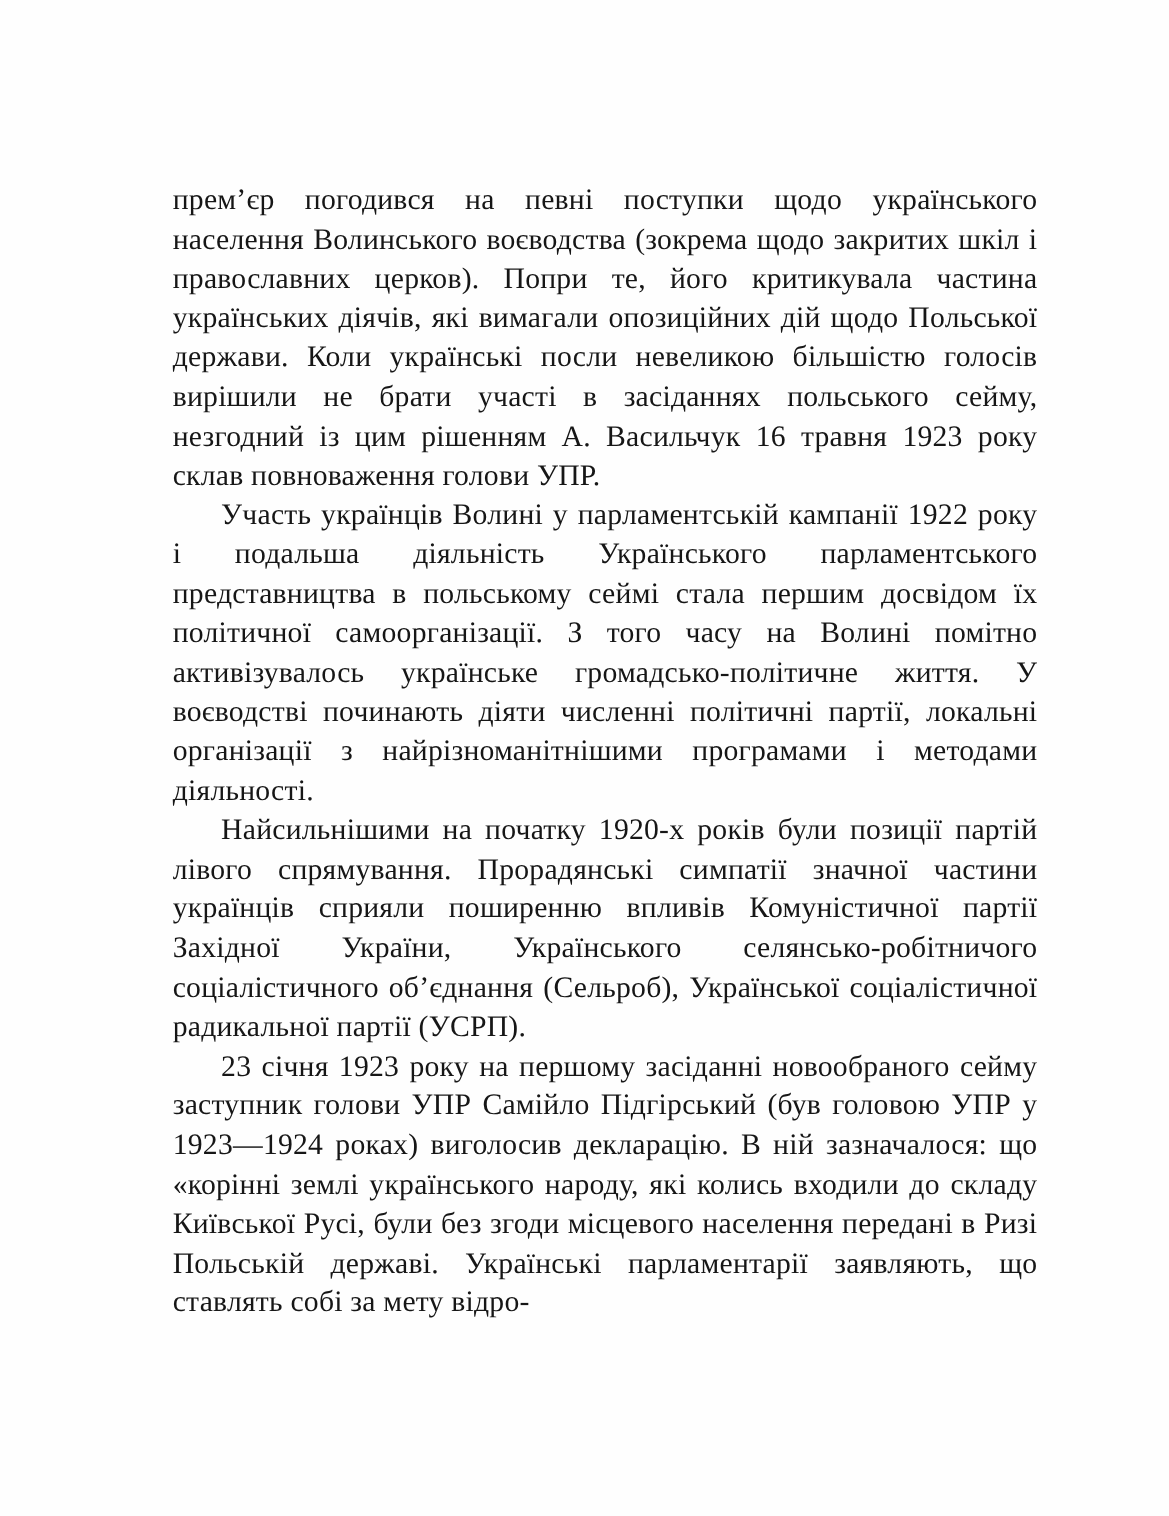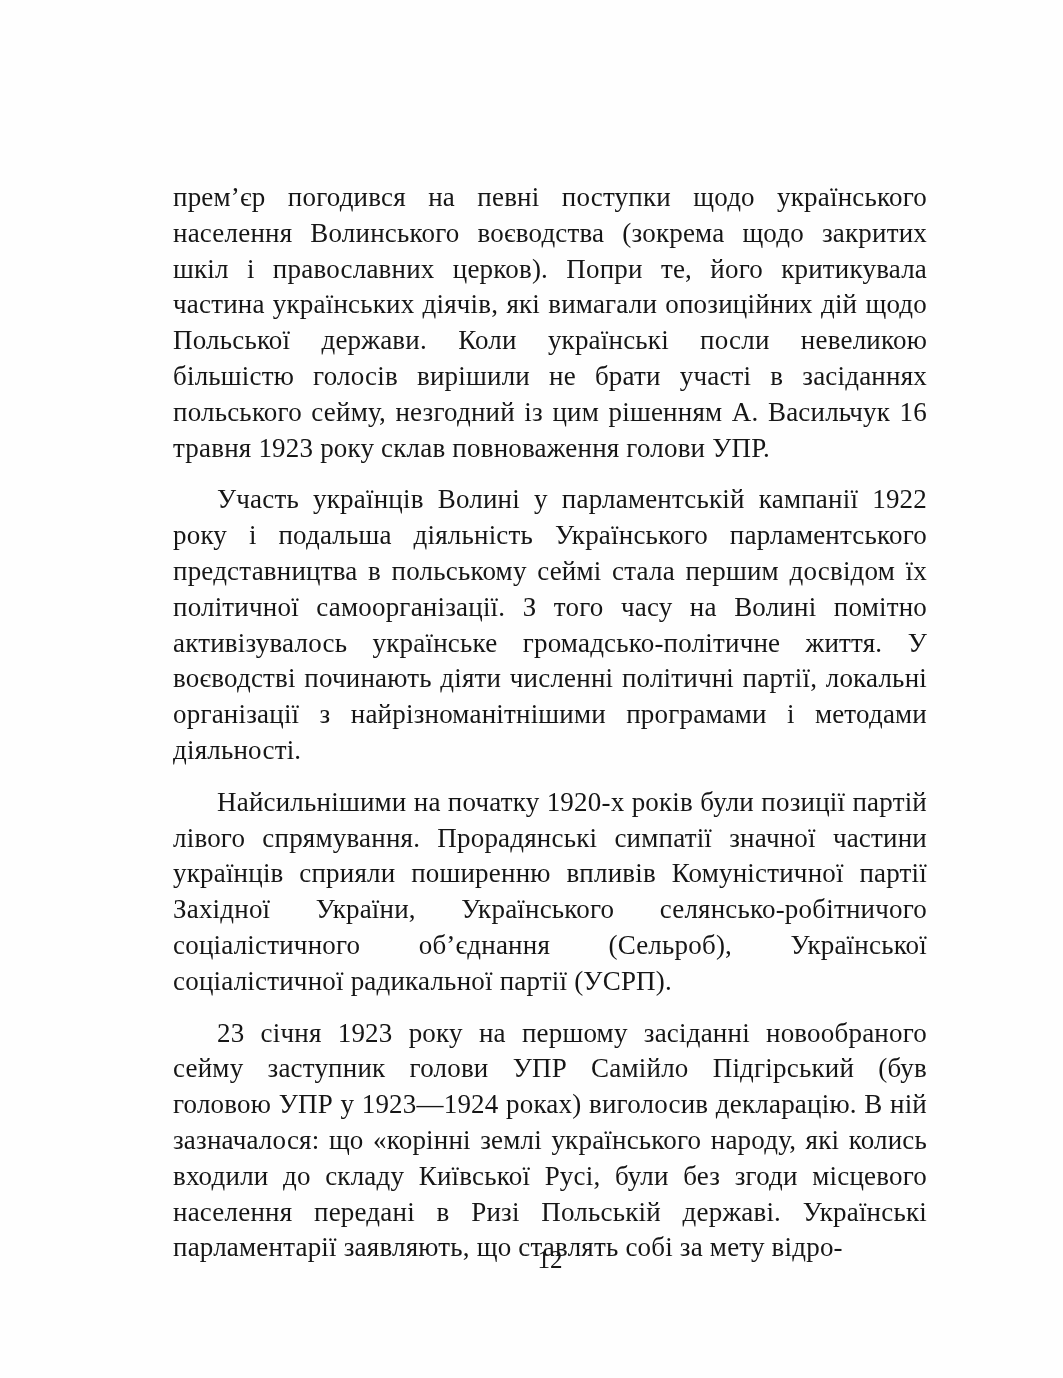--- a/index.html
+++ b/index.html
@@ -21,21 +21,21 @@
     position: absolute;
     left: 157px;
     top: 164px;
     width: 786px;
     font-size: 27px;
     line-height: 35.8px;
     text-align: justify;
     letter-spacing: 0.2px;
   }
   .text-block p {
-    margin: 16px;
+    margin: 0;
     padding: 0;
   }
   .text-block p.indent {
     text-indent: 44px;
   }
   .page-number {
     position: absolute;
     left: 157px;
     width: 786px;
     top: 1246px;
@@ -47,14 +47,13 @@
 </head>
 <body>
 
 <div class="page">
   <div class="text-block">
     <p>прем’єр погодився на певні поступки щодо українського населення Волинського воєводства (зокрема щодо закритих шкіл і православних церков). Попри те, його критикувала частина українських діячів, які вимагали опозиційних дій щодо Польської держави. Коли українські посли невеликою більшістю голосів вирішили не брати участі в засіданнях польського сейму, незгодний із цим рішенням А. Васильчук 16 травня 1923 року склав повноваження голови УПР.</p>
     <p class="indent">Участь українців Волині у парламентській кампанії 1922 року і подальша діяльність Українського парламентського представництва в польському сеймі стала першим досвідом їх політичної самоорганізації. З того часу на Волині помітно активізувалось українське громадсько-політичне життя. У воєводстві починають діяти численні політичні партії, локальні організації з найрізноманітнішими програмами і методами діяльності.</p>
     <p class="indent">Найсильнішими на початку 1920-х років були позиції партій лівого спрямування. Прорадянські симпатії значної частини українців сприяли поширенню впливів Комуністичної партії Західної України, Українського селянсько-робітничого соціалістичного об’єднання (Сельроб), Української соціалістичної радикальної партії (УСРП).</p>
     <p class="indent">23 січня 1923 року на першому засіданні новообраного сейму заступник голови УПР Самійло Підгірський (був головою УПР у 1923—1924 роках) виголосив декларацію. В ній зазначалося: що «корінні землі українського народу, які колись входили до складу Київської Русі, були без згоди місцевого населення передані в Ризі Польській державі. Українські парламентарії заявляють, що ставлять собі за мету відро-</p>
   </div>
-  <div class="page-number">12</div>
 </div>
 
 </body></html>

